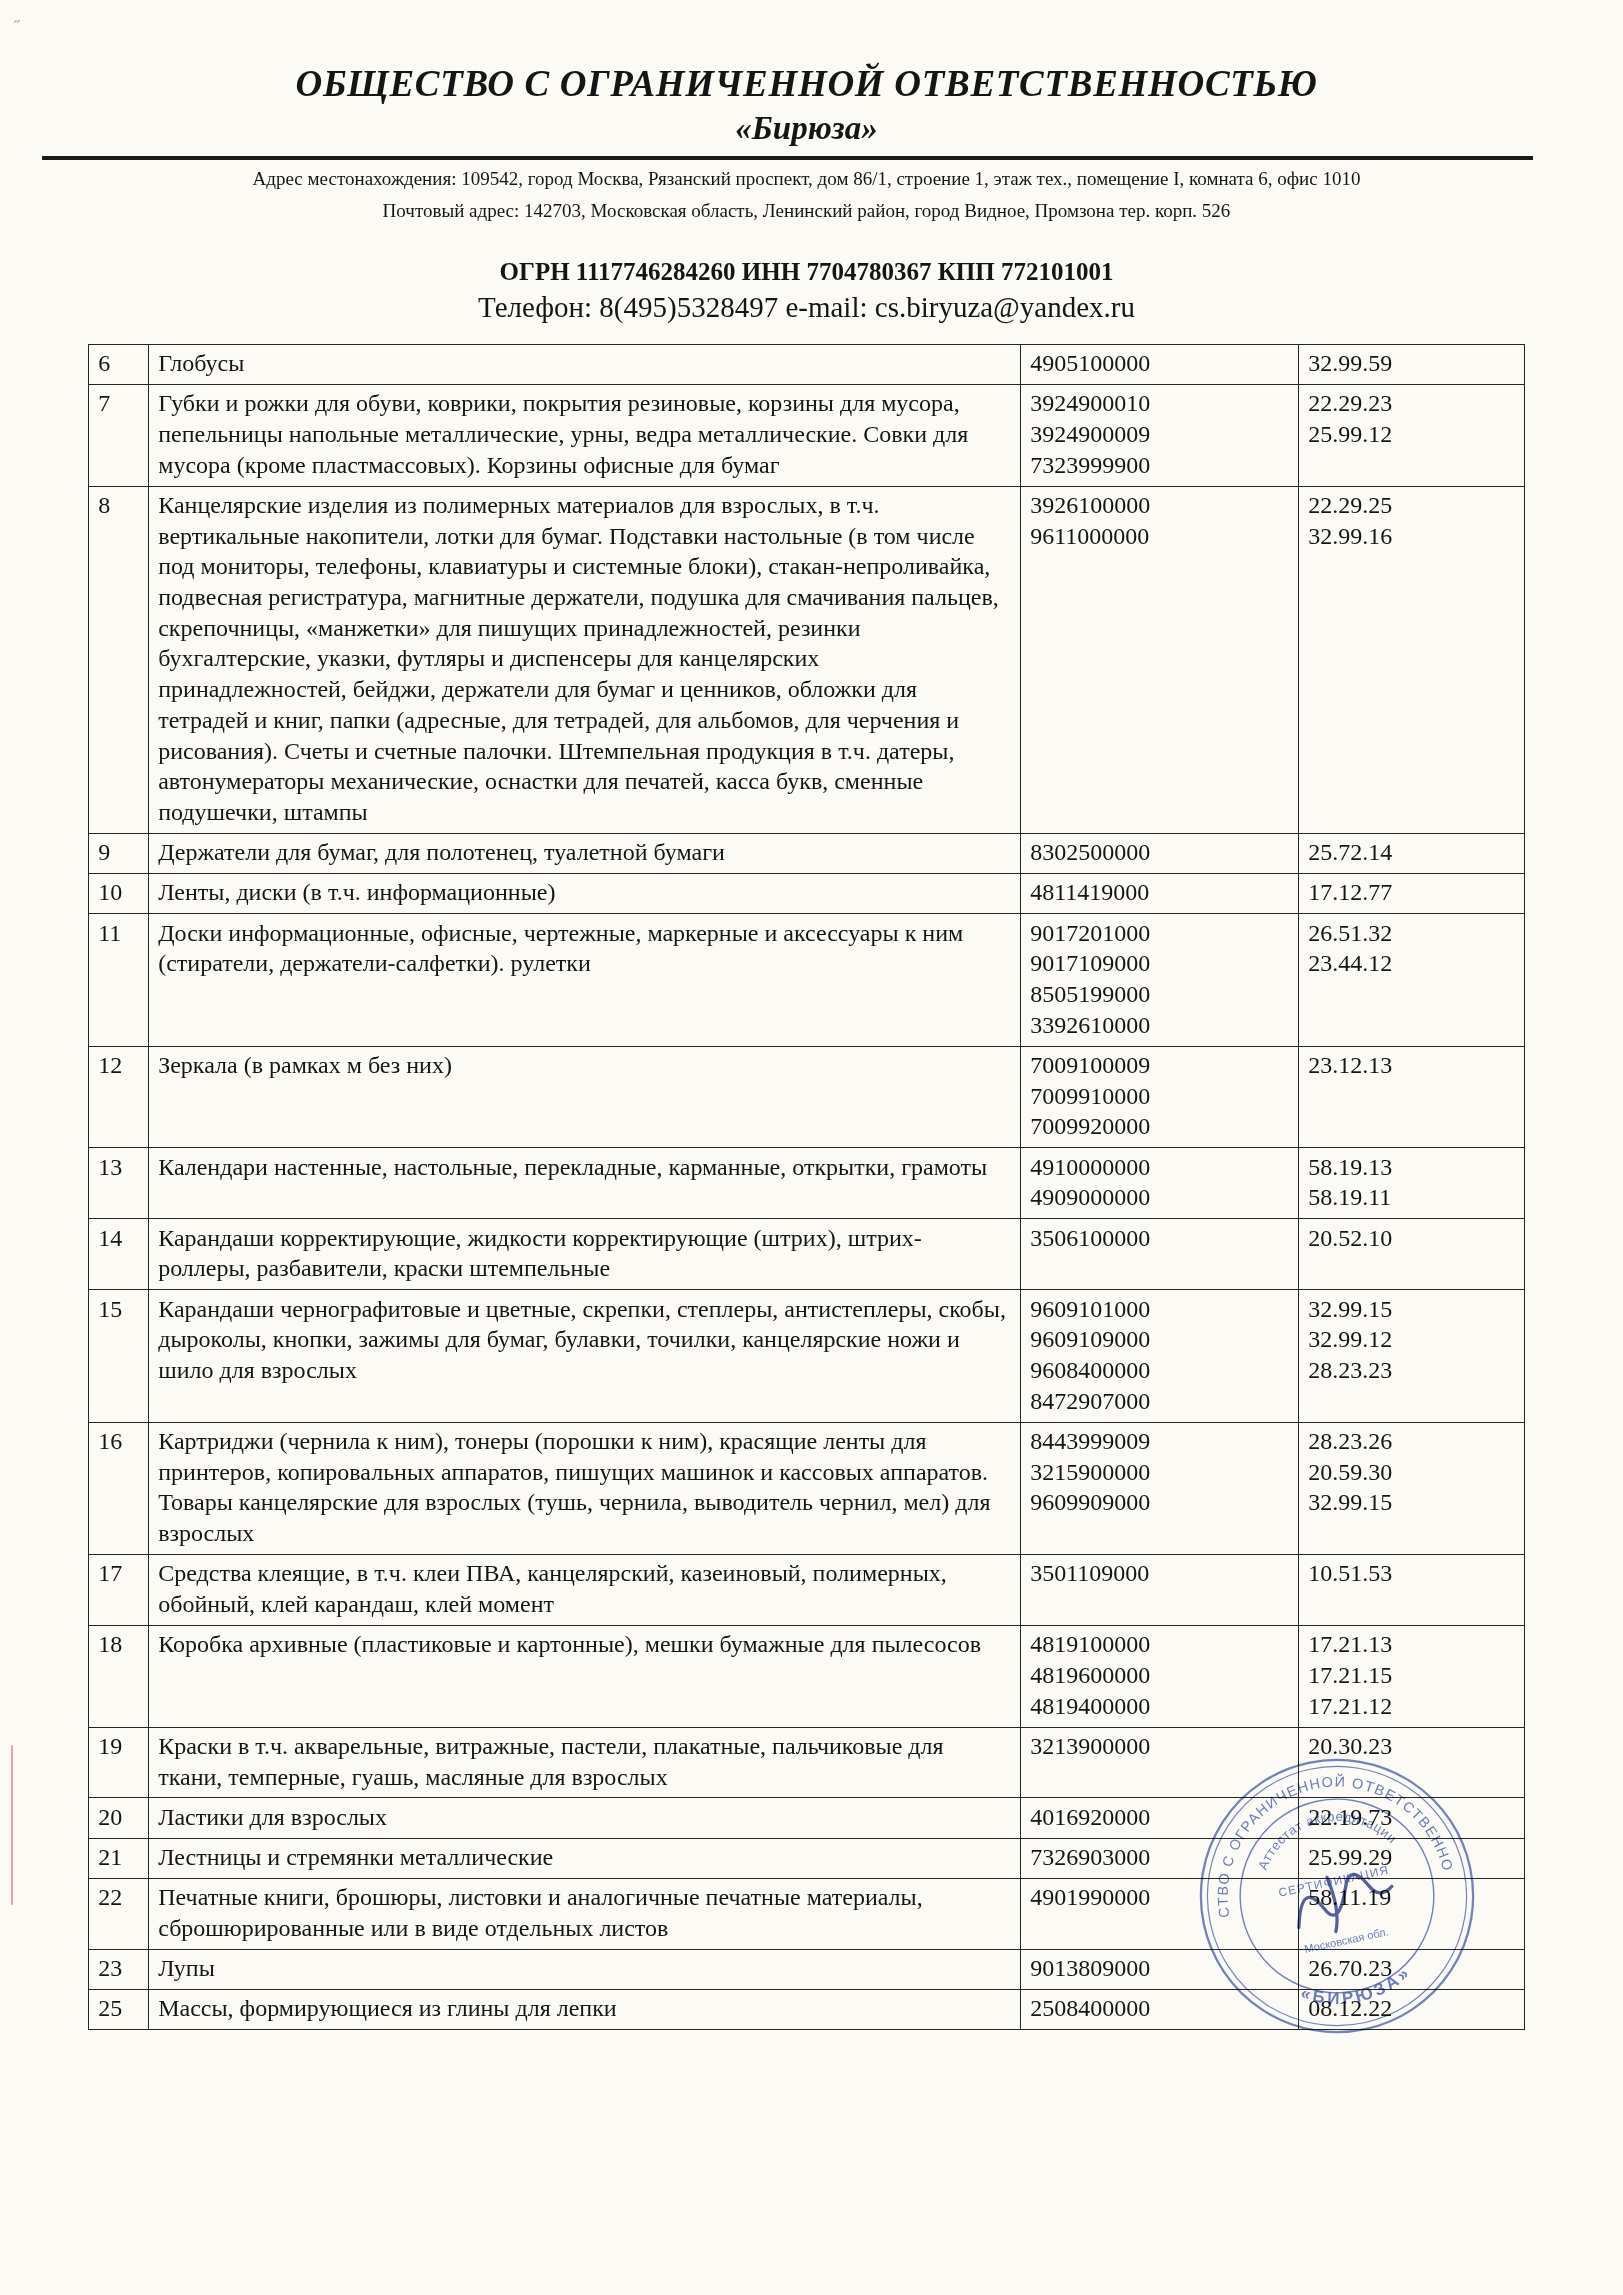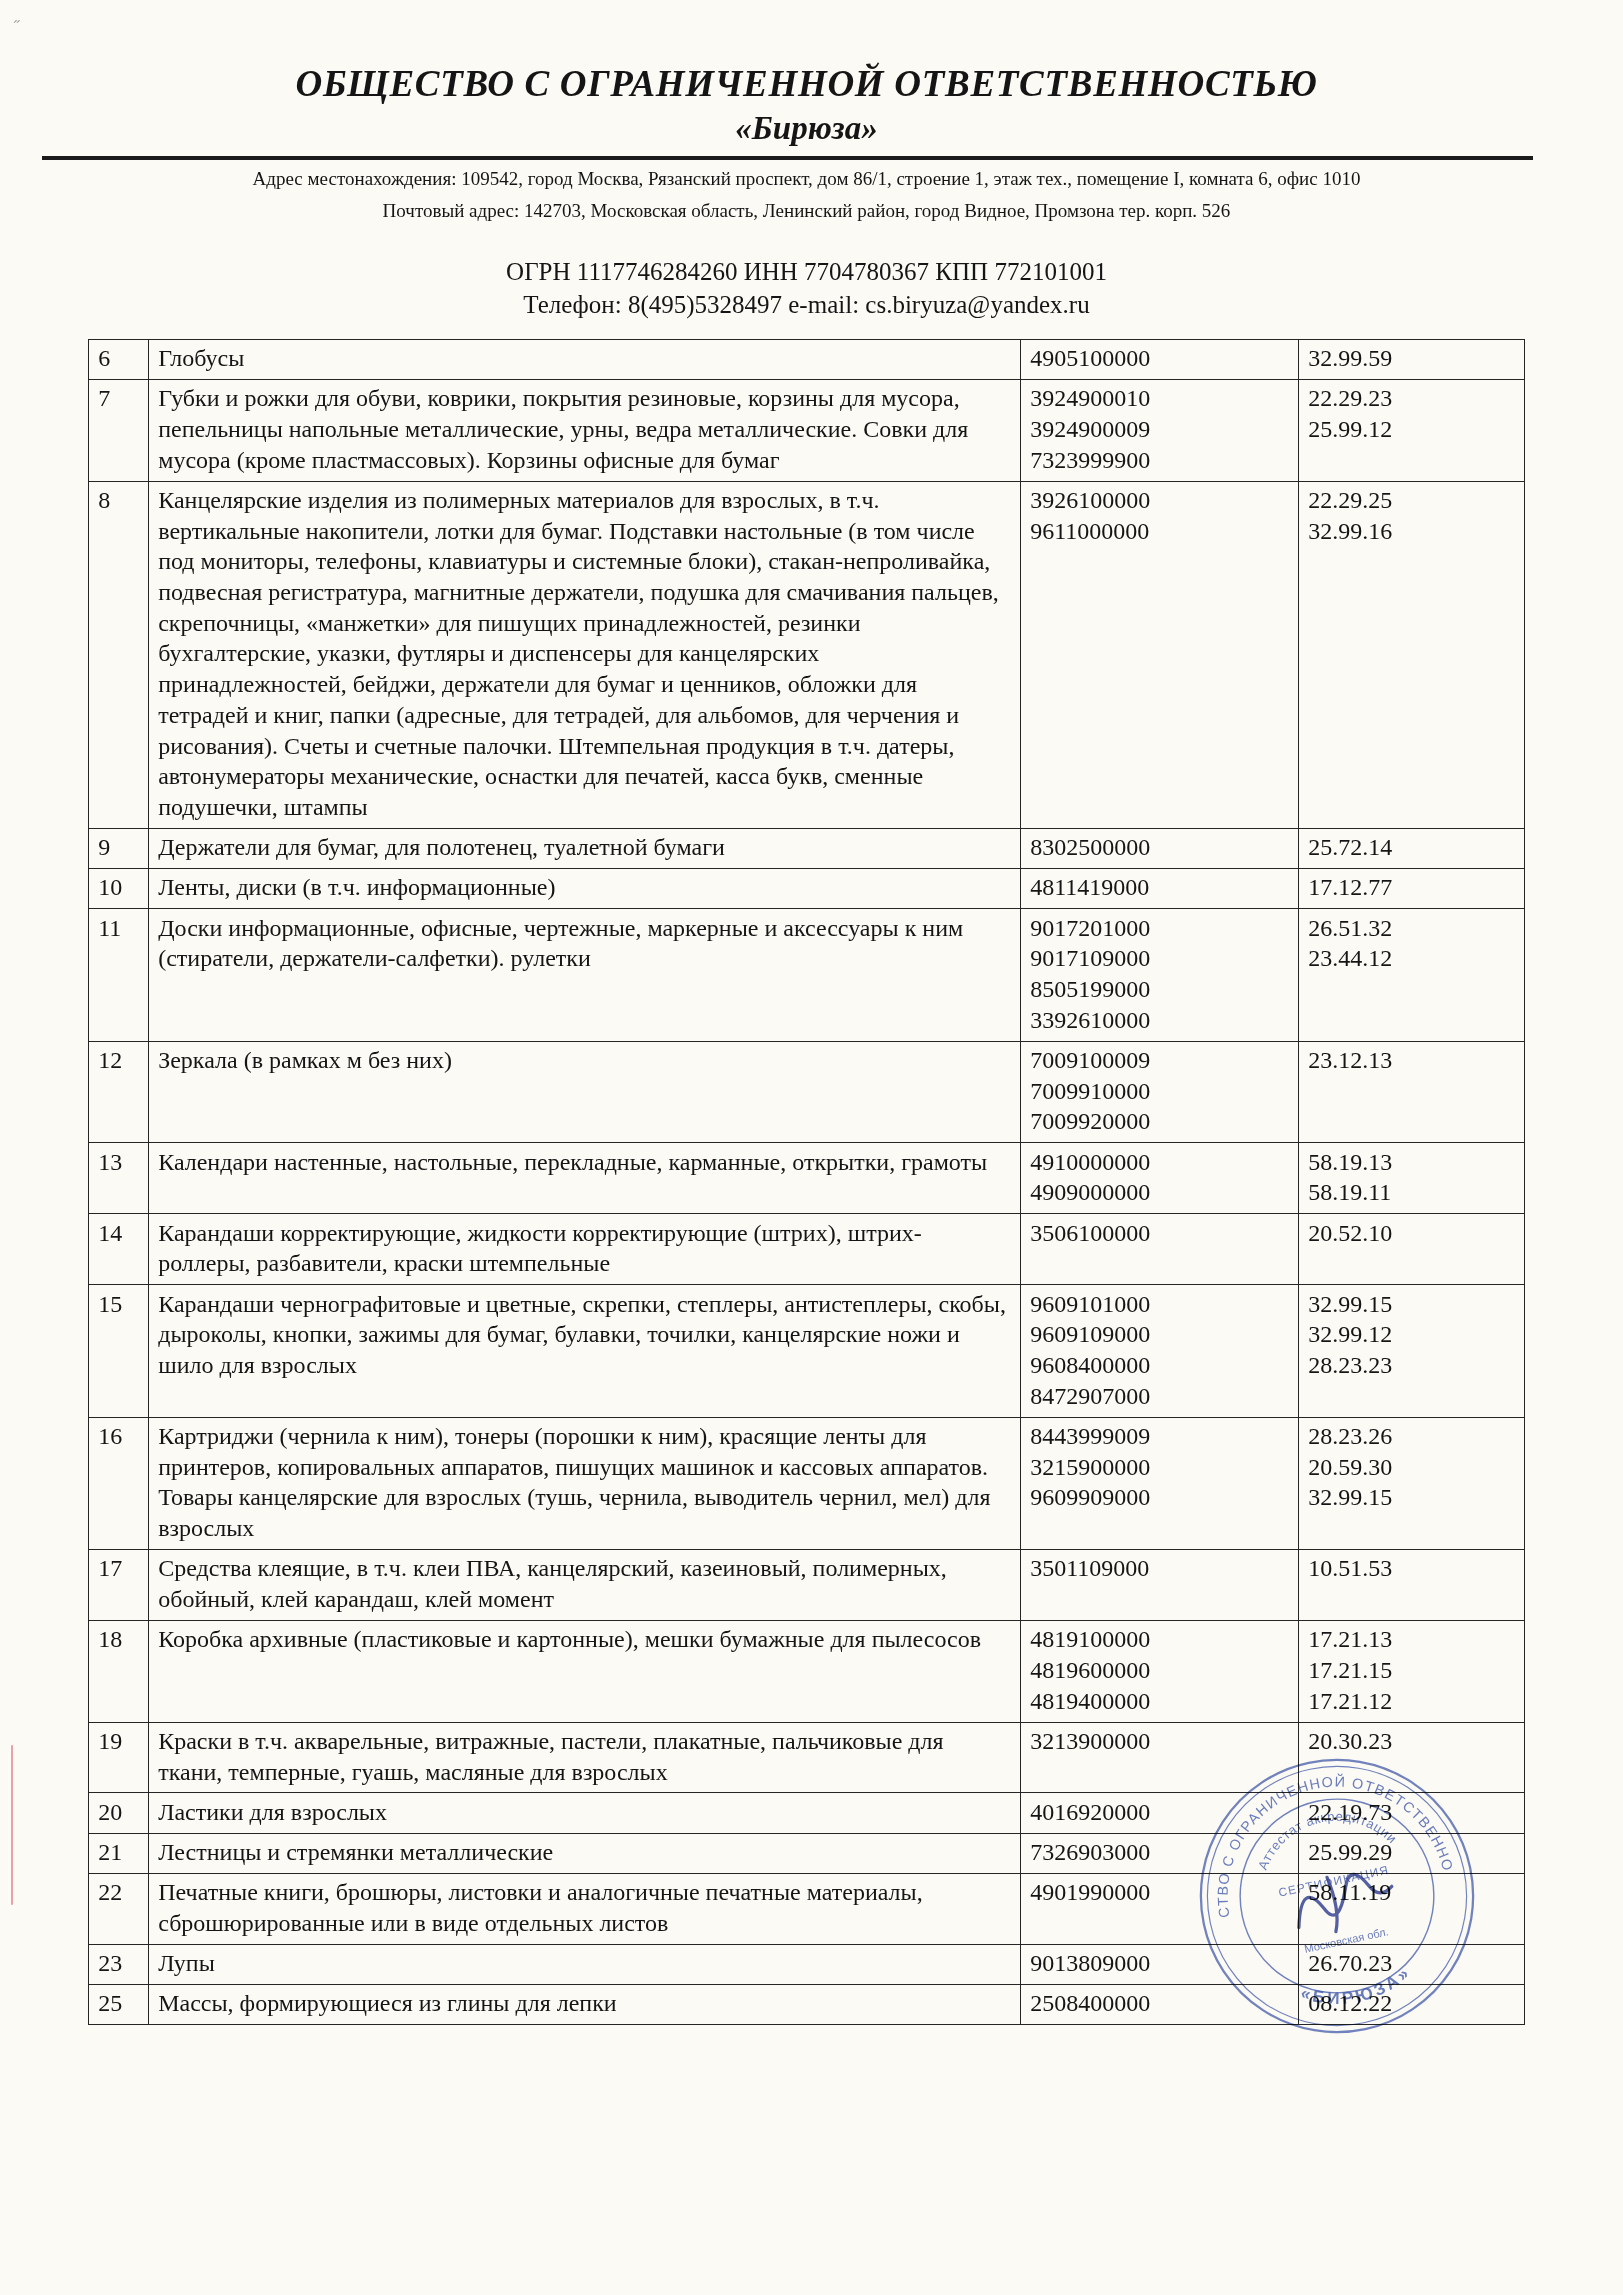--- a/index.html
+++ b/index.html
@@ -41,24 +41,25 @@
   .addr {
     text-align: center;
     font-size: 19px;
     line-height: 1.35;
     margin-top: 6.5px;
   }
   .reg {
     text-align: center;
     font-size: 25px;
     margin-top: 34px;
+    font-weight: bold;
   }
   .contact {
     text-align: center;
-    font-size: 25px;
+    font-size: 29px;
     margin-top: 5.2px;
   }
 
   table.goods {
     width: 100%;
     border-collapse: collapse;
     table-layout: fixed;
     margin-top: 19.6px;
   }
   table.goods td {

